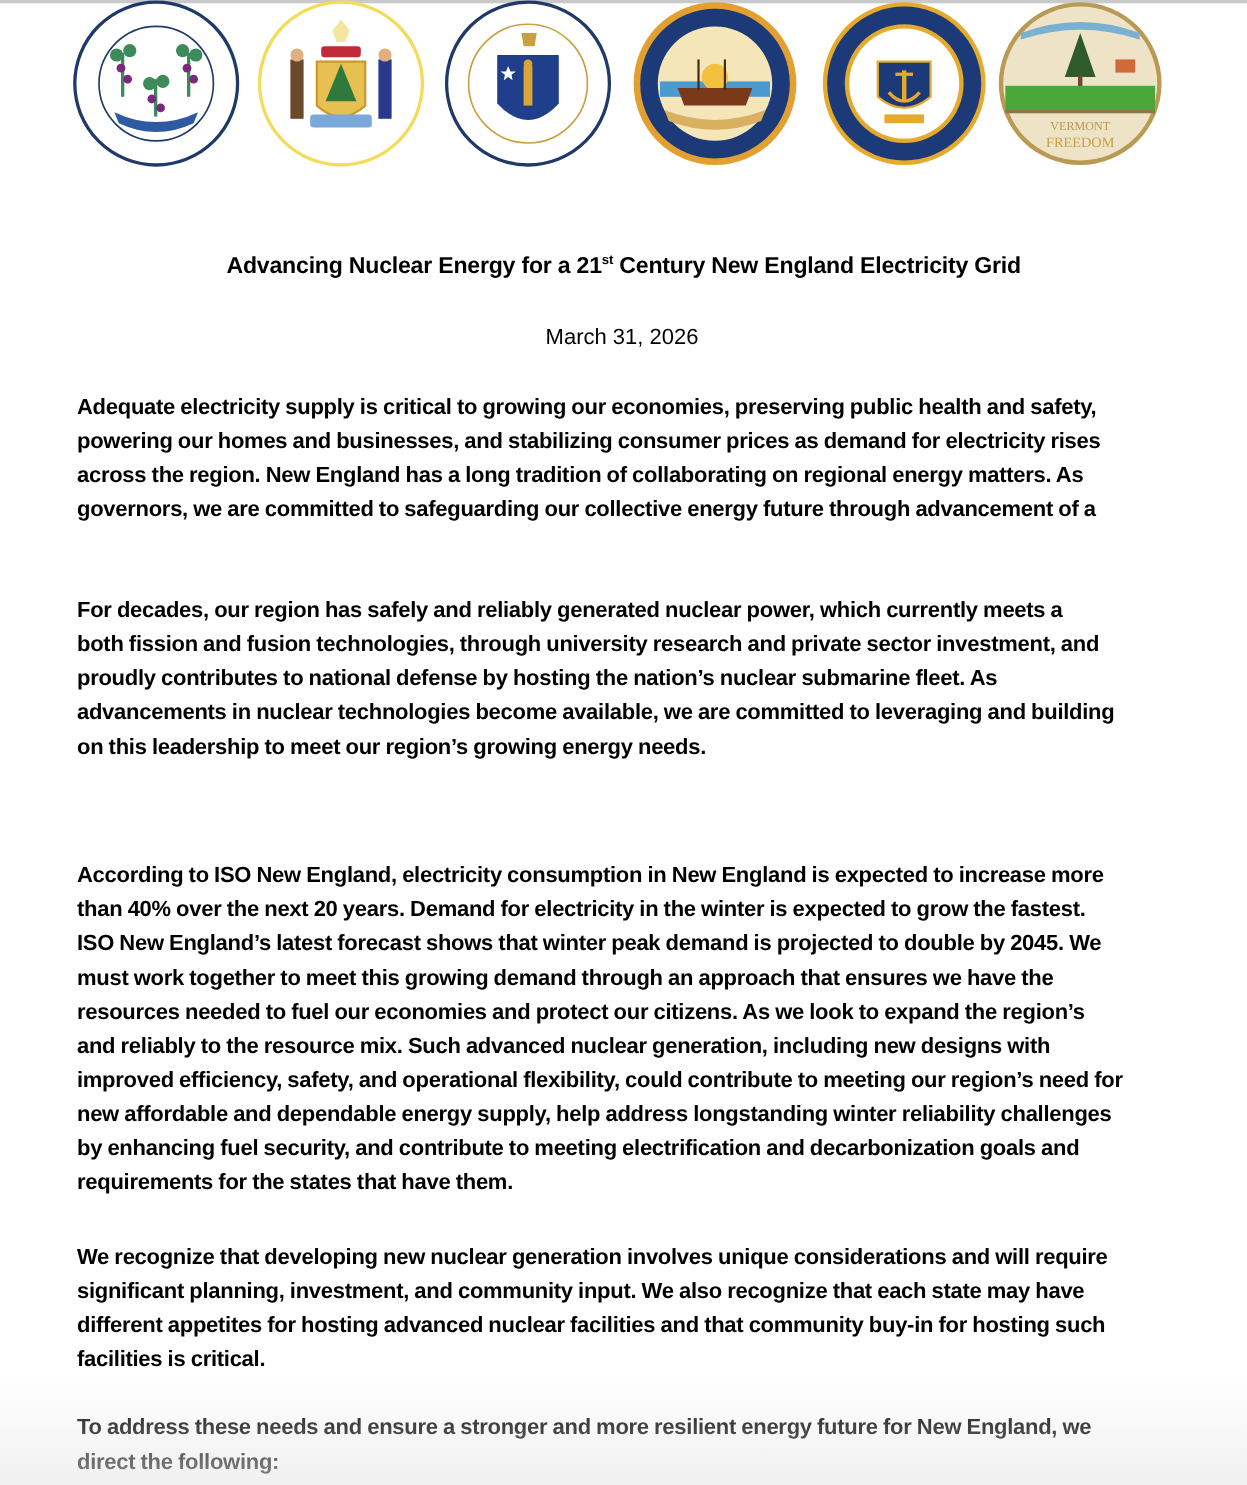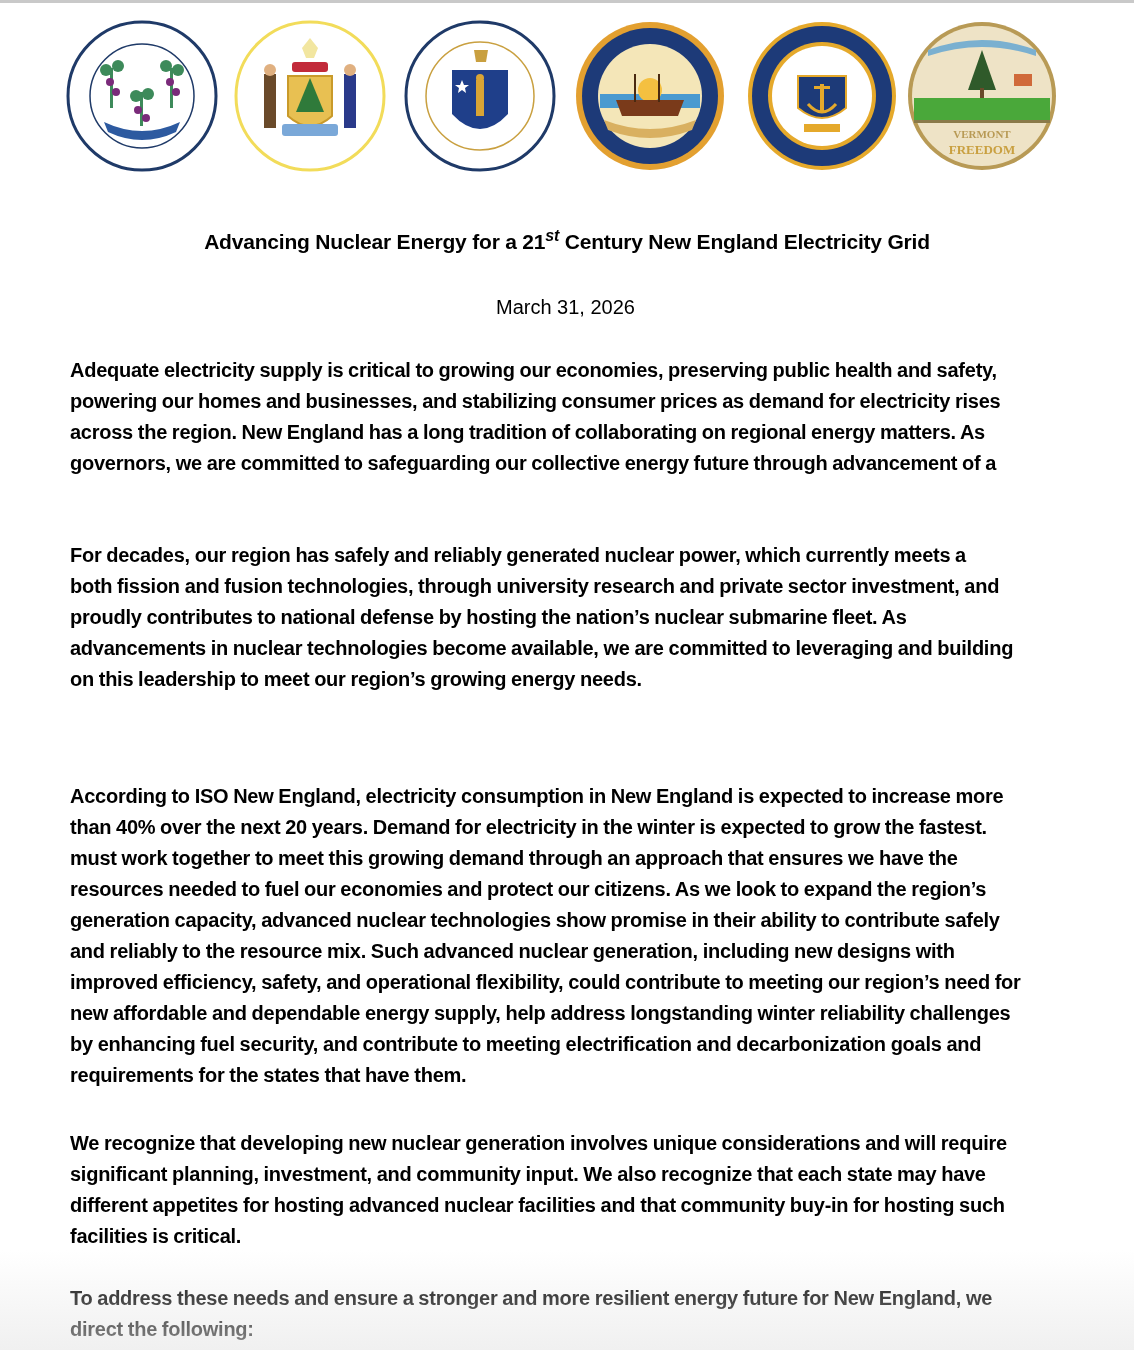--- a/index.html
+++ b/index.html
@@ -3,28 +3,28 @@
 <meta charset="utf-8">
 <style>
   html, body { margin: 0; padding: 0; }
   body {
     width: 1134px; height: 1350px; overflow: hidden; background: #ffffff;
     font-family: "Liberation Sans Narrow", "Liberation Sans", sans-serif;
     color: #000;
     position: relative;
   }
   .topline { position: absolute; left: 0; top: 0; width: 1134px; height: 3px; background: #c9c9c9; }
-  .seals { position: absolute; top: 20px; left: 66px; width: 1000px; height: 160px; font-weight: bold; }
+  .seals { position: absolute; top: 0; left: 66px; width: 1000px; height: 160px; }
   .seal { position: absolute; top: 0; width: 152px; height: 152px; }
   .seal svg { width: 152px; height: 152px; display: block; }
   .title {
     position: absolute; top: 230px; left: 0; width: 1134px; text-align: center;
     font-weight: bold; font-size: 21px; letter-spacing: -0.2px;
   }
-  .title sup { font-size: 16px; vertical-align: 8px; line-height: 0; font-style: italic; }
+  .title sup { font-size: 12px; vertical-align: 8px; line-height: 0; }
   .date { position: absolute; top: 296px; left: 0; width: 1131px; text-align: center; font-size: 20px; }
   .para {
     position: absolute; left: 70px; width: 1000px; font-size: 20px; line-height: 31px;
     letter-spacing: -0.25px; word-spacing: -0.5px;
   }
   #p1 { top: 355px; }
   #p2 { top: 540px; }
   #p3 { top: 757px; margin-top: 24px; }
   #p4 { top: 1128px; }
   #p5 { top: 1283px; }
@@ -153,23 +153,23 @@
 <div class="para" id="p2">
     <span class="line">For decades, our region has safely and reliably generated nuclear power, which currently meets a</span>
     <span class="line">both fission and fusion technologies, through university research and private sector investment, and</span>
     <span class="line">proudly contributes to national defense by hosting the nation’s nuclear submarine fleet. As</span>
     <span class="line">advancements in nuclear technologies become available, we are committed to leveraging and building</span>
     <span class="line">on this leadership to meet our region’s growing energy needs.</span>
   </div>
 <div class="para" id="p3">
     <span class="line">According to ISO New England, electricity consumption in New England is expected to increase more</span>
     <span class="line">than 40% over the next 20 years. Demand for electricity in the winter is expected to grow the fastest.</span>
+    <span class="line">ISO New England’s latest forecast shows that winter peak demand is projected to double by 2045. We</span>
     <span class="line">must work together to meet this growing demand through an approach that ensures we have the</span>
     <span class="line">resources needed to fuel our economies and protect our citizens. As we look to expand the region’s</span>
-    <span class="line">generation capacity, advanced nuclear technologies show promise in their ability to contribute safely</span>
     <span class="line">and reliably to the resource mix. Such advanced nuclear generation, including new designs with</span>
     <span class="line">improved efficiency, safety, and operational flexibility, could contribute to meeting our region’s need for</span>
     <span class="line">new affordable and dependable energy supply, help address longstanding winter reliability challenges</span>
     <span class="line">by enhancing fuel security, and contribute to meeting electrification and decarbonization goals and</span>
     <span class="line">requirements for the states that have them.</span>
   </div>
 <div class="para" id="p4">
     <span class="line">We recognize that developing new nuclear generation involves unique considerations and will require</span>
     <span class="line">significant planning, investment, and community input. We also recognize that each state may have</span>
     <span class="line">different appetites for hosting advanced nuclear facilities and that community buy-in for hosting such</span>

